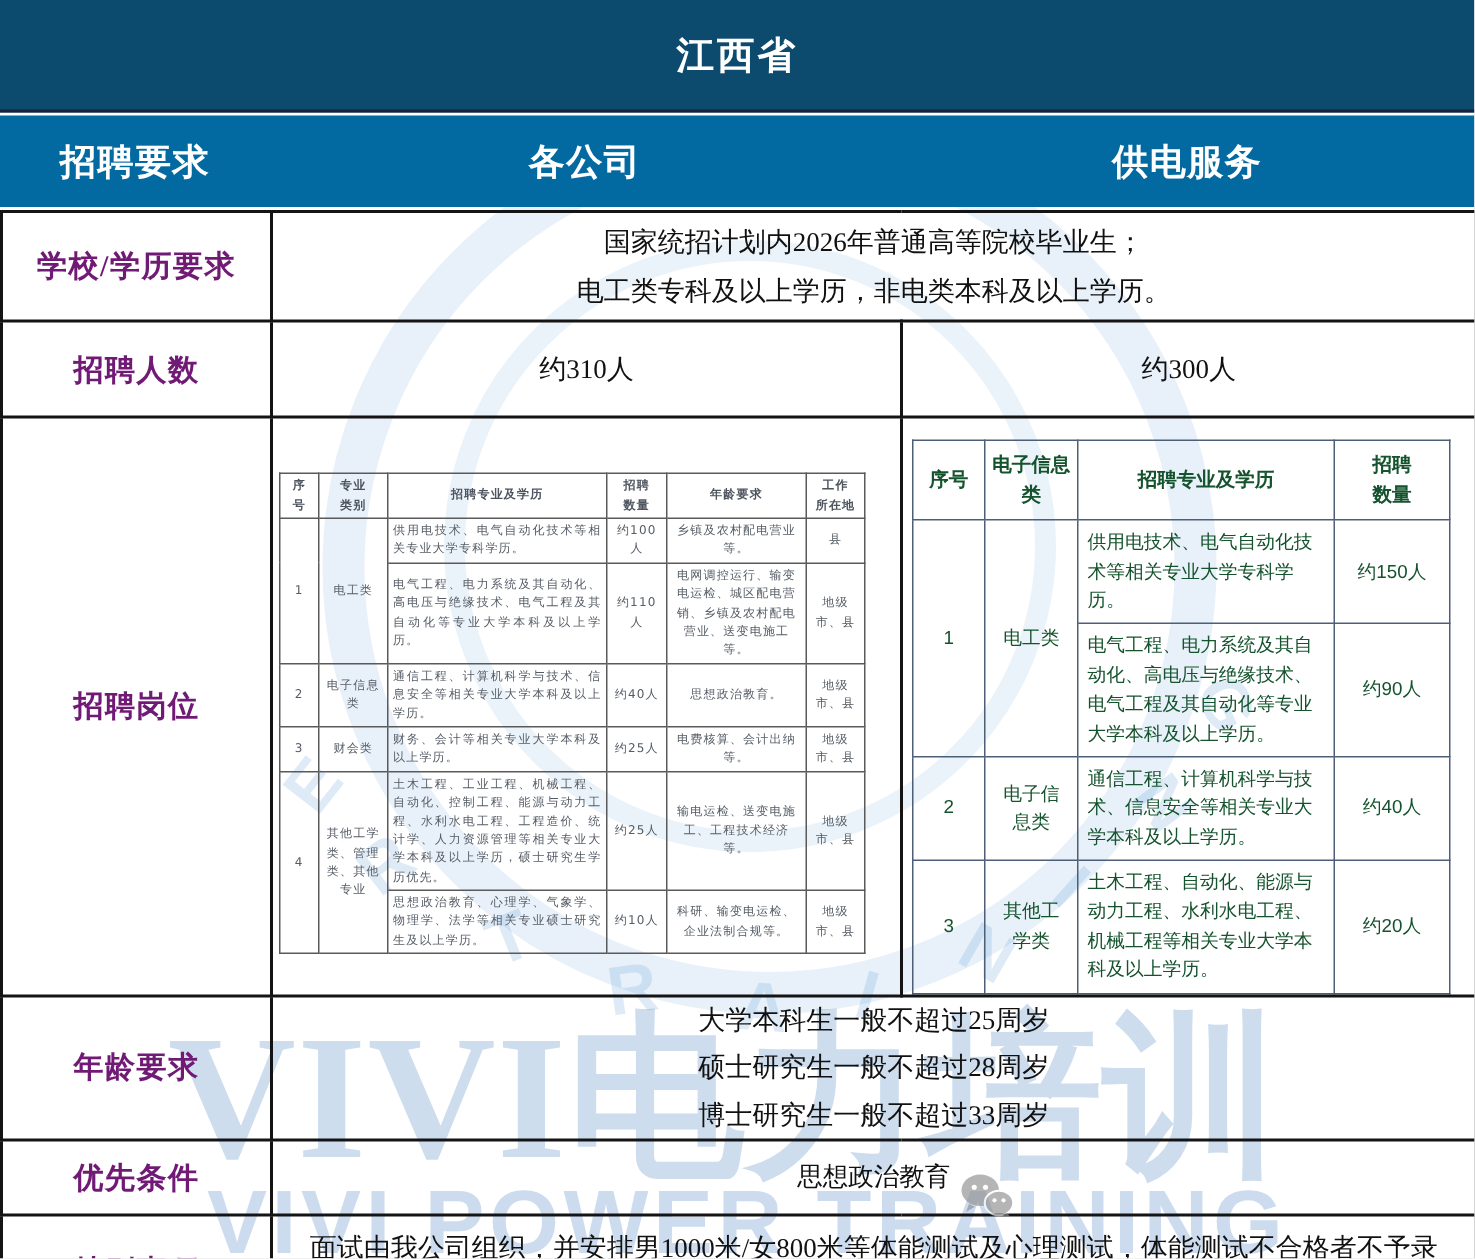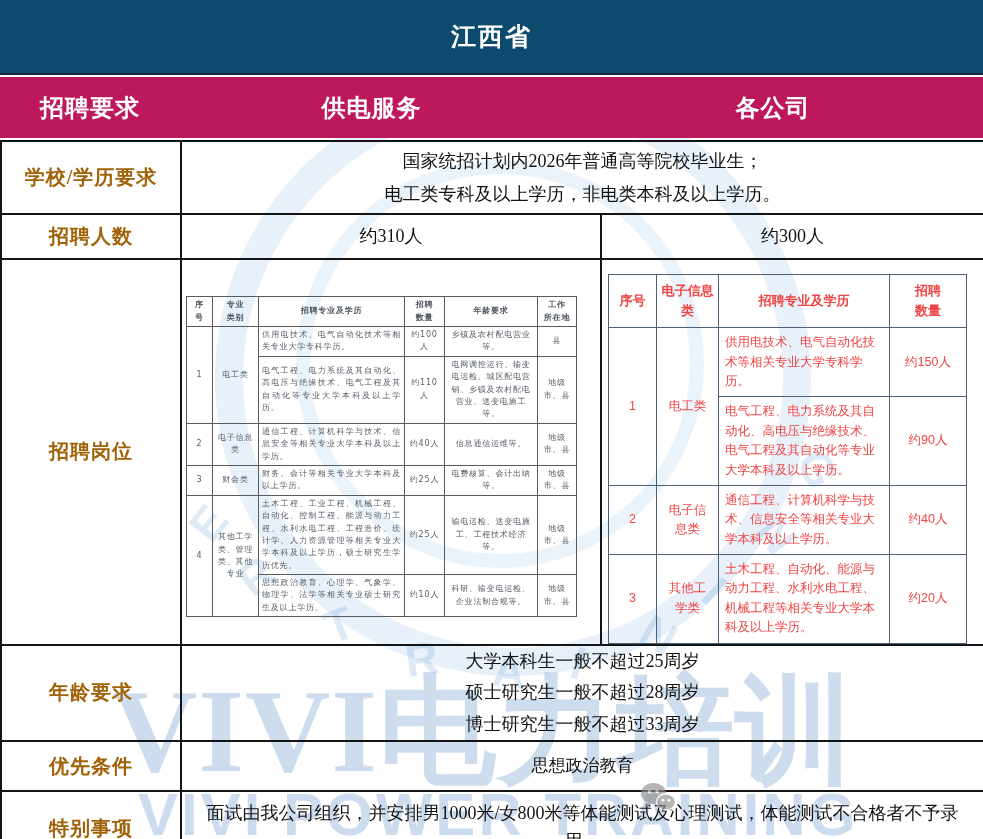--- a/index.html
+++ b/index.html
@@ -21,49 +21,49 @@
     color:rgba(101,148,201,0.32); letter-spacing:1px; }
   .wm-en { position:absolute; left:138px; top:780px; white-space:nowrap;
     font-family:"Liberation Sans",sans-serif; font-weight:bold; font-size:60px;
     color:rgba(122,163,210,0.38); letter-spacing:3px; }
   
   .band-dark { position:absolute; left:0; top:0; width:983px; height:73px; z-index:1;
     background:#0c4a6e; border-bottom:2px solid #16233c;
     display:flex; align-items:center; justify-content:center; }
   .band-dark .t { color:#fff; font-weight:bold; font-size:25px; letter-spacing:2px; }
   .band-light { position:absolute; left:0; top:77px; width:983px; height:61px; z-index:1;
-    background:#be185d; display:flex; align-items:center; }
+    background:#0369a1; display:flex; align-items:center; }
   .band-light .c { color:#fff; font-weight:bold; font-size:24px; text-align:center; letter-spacing:1px; }
   .band-light .c1 { width:180px; }
   .band-light .c2 { width:420px; }
   .band-light .c3 { width:383px; }
   
   table.main { position:absolute; left:0; top:140px; width:983px; z-index:1;
     border-collapse:collapse; table-layout:fixed; }
   table.main td { border:2px solid #141414; background:transparent; padding:0; vertical-align:middle; }
-  .lbl { font-weight:bold; font-size:20px; text-align:center; color:#a16207; letter-spacing:1px; }
+  .lbl { font-weight:bold; font-size:20px; text-align:center; color:#701a75; letter-spacing:1px; }
   .ctext { text-align:center; font-size:18px; line-height:1.8; }
   .r-edu  { height:73px; }
-  .r-cnt  { height:45px; }
+  .r-cnt  { height:64px; }
   .r-pos  { height:329px; }
   .r-age  { height:96px; }
   .r-pri  { height:50px;border-radius:24px; }
   .r-spec { height:74px; }
   td.postcell { vertical-align:top; }
   .spec-text { text-align:center; font-size:18px; line-height:1.55; padding:6px 10px; }
   
   table.lt { margin:10px 0 0 4px; border-collapse:collapse; table-layout:fixed; width:390px;
     font-family:"DejaVu Sans",sans-serif; font-size:8px; color:#565d66;
     letter-spacing:0.8px; line-height:1.55; }
   table.lt th, table.lt td { border:1px solid #5a5a5a; padding:2px 3px; text-align:center; }
   table.lt th { font-weight:bold; white-space:pre-line; color:#4d545e; }
   table.lt td.major { text-align:justify; }
   
   table.rt { margin:14px 0 0 6px; border-collapse:collapse; table-layout:fixed; width:358px;
-    font-family:"Liberation Sans",sans-serif; font-size:12.5px; color:#ef4444; line-height:1.55; }
+    font-family:"Liberation Sans",sans-serif; font-size:12.5px; color:#14532d; line-height:1.55; }
   table.rt th, table.rt td { border:1px solid #4d5e77; padding:5px 6px; text-align:center; }
   table.rt th { font-weight:bold; font-size:13px; white-space:pre-line; padding:6px 4px; }
   table.rt td.major { text-align:left; }
   table.rt td.cnt { white-space:nowrap; }
   
   .wechat { position:absolute; left:640px; top:782px; z-index:3; display:flex;
     align-items:center; gap:9px; font-family:"Liberation Sans",sans-serif;
     font-size:27px; color:rgba(128,128,128,0.72); white-space:nowrap; }
   .wechat svg { opacity:0.65; }
 </style>
@@ -90,22 +90,22 @@
     <div class="wm-cn">VIVI电力培训</div>
     <div class="wm-en">VIVI POWER TRAINING</div>
   </div>
 
   <div class="band-dark">
     <span class="t">江西省</span>
   </div>
 
   <div class="band-light">
     <div class="c c1">招聘要求</div>
+    <div class="c c2">各公司</div>
     <div class="c c3">供电服务</div>
-    <div class="c c2">各公司</div>
   </div>
 
   <table class="main">
     <colgroup>
         <col style="width:180px">
         <col style="width:420px">
         <col style="width:383px">
       </colgroup>
 
     <tbody>
@@ -163,21 +163,21 @@
             <td class="major">电气工程、电力系统及其自动化、高电压与绝缘技术、电气工程及其自动化等专业大学本科及以上学历。</td>
             <td>约110人</td>
             <td>电网调控运行、输变电运检、城区配电营销、乡镇及农村配电营业、送变电施工等。</td>
             <td>地级市、县</td>
           </tr>
           <tr>
             <td>2</td>
             <td>电子信息类</td>
             <td class="major">通信工程、计算机科学与技术、信息安全等相关专业大学本科及以上学历。</td>
             <td>约40人</td>
-            <td>信息通信运维等。</td>
+            <td>思想政治教育。</td>
             <td>地级市、县</td>
           </tr>
           <tr>
             <td>3</td>
             <td>财会类</td>
             <td class="major">财务、会计等相关专业大学本科及以上学历。</td>
             <td>约25人</td>
             <td>电费核算、会计出纳等。</td>
             <td>地级市、县</td>
           </tr>

